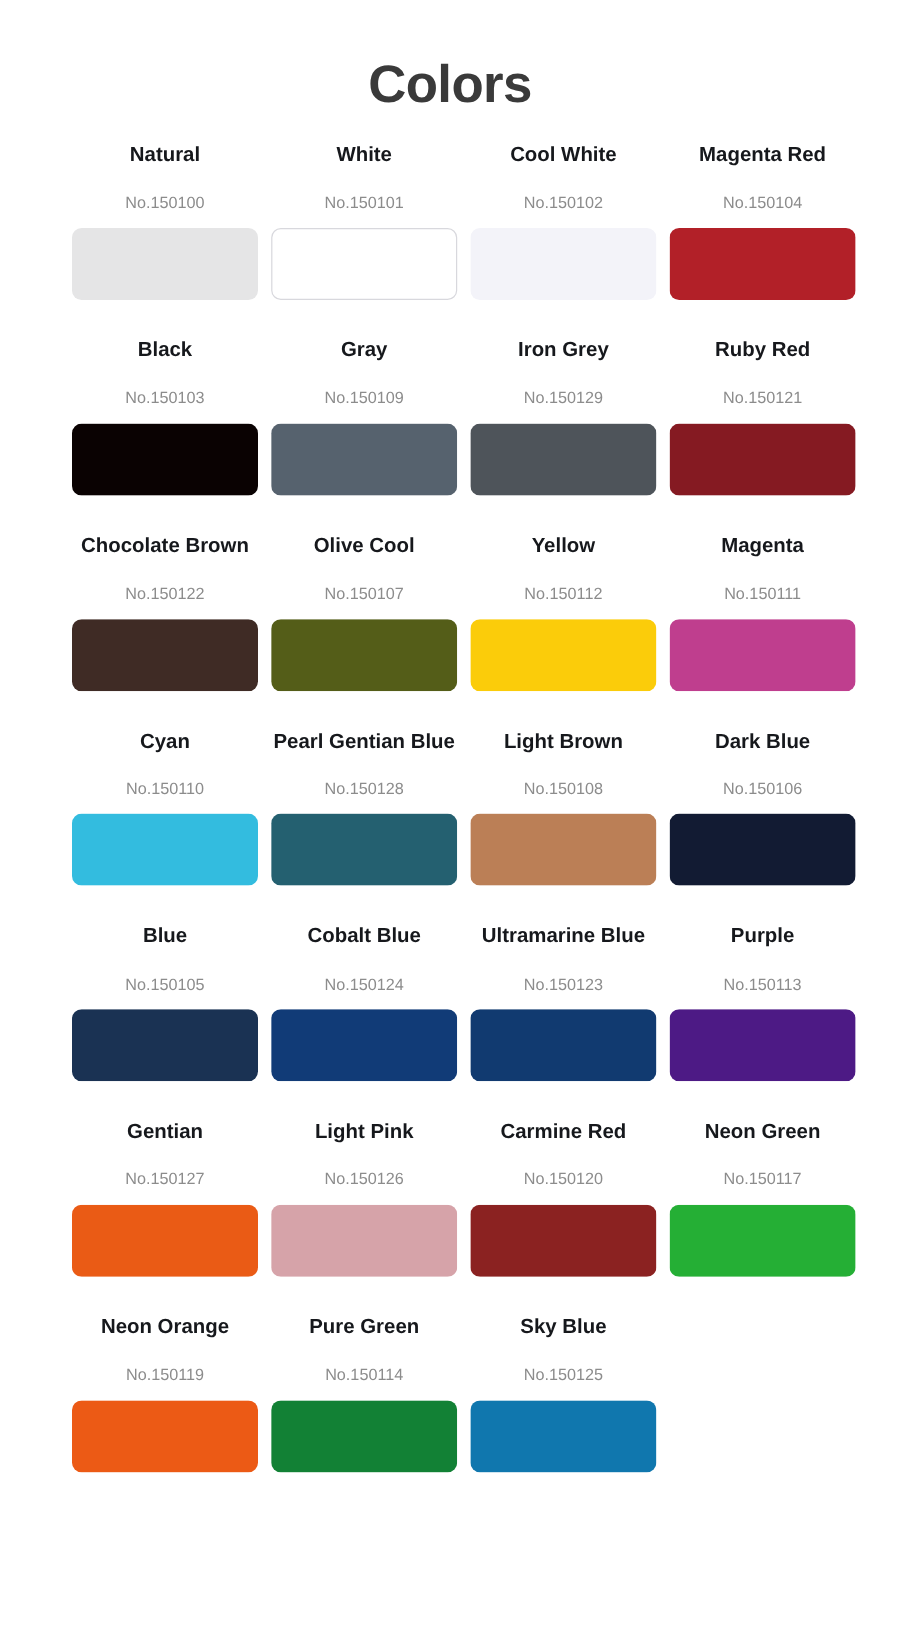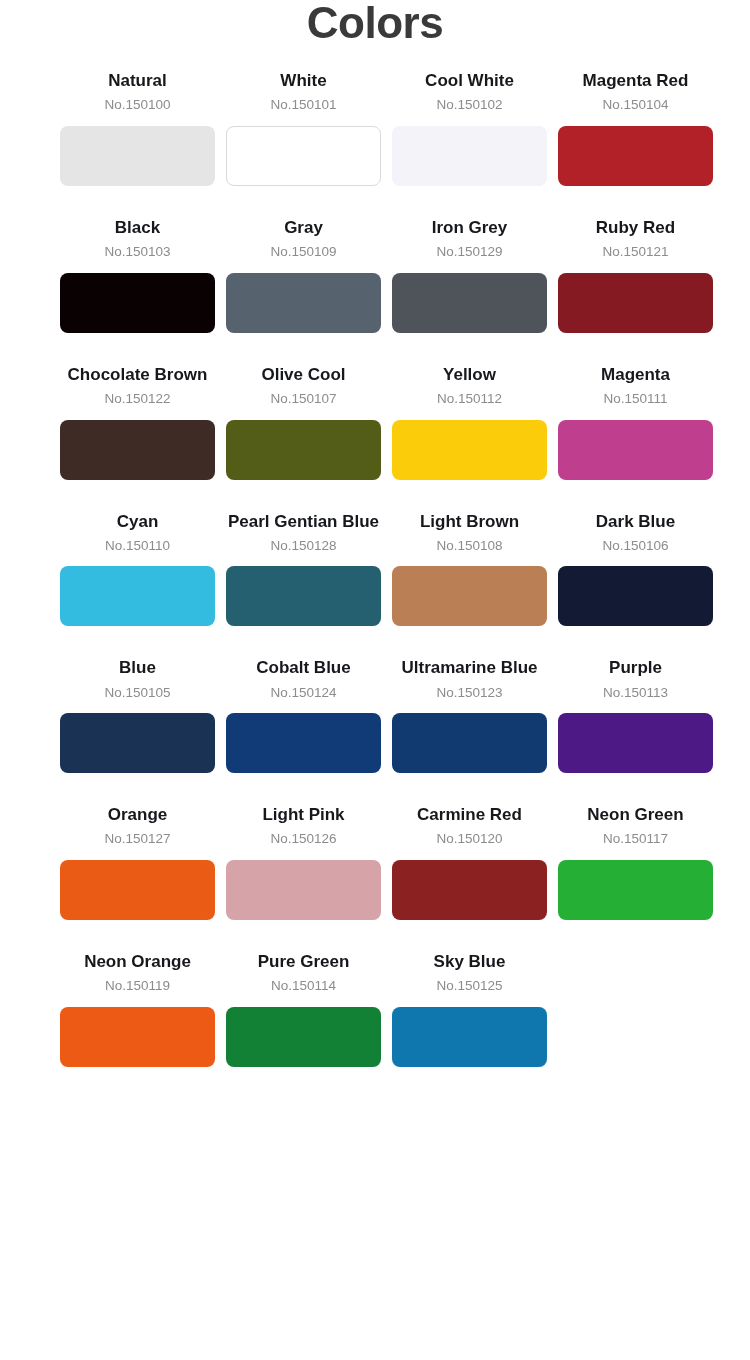--- a/index.html
+++ b/index.html
@@ -21,20 +21,21 @@
     height: 1360px;
     box-sizing: border-box;
   }
   .page-title {
     text-align: center;
     font-size: 44px;
     font-weight: 700;
     color: #3a3a3a;
     letter-spacing: -0.5px;
     margin: 0;
+    padding-top: 48px;
     line-height: 1.05;
   }
   .swatch-grid {
     display: grid;
     grid-template-columns: repeat(4, 155px);
     column-gap: 11px;
     row-gap: 0px;
     padding: 0 60px;
     box-sizing: border-box;
     margin-top: 24px;
@@ -53,21 +54,21 @@
     line-height: 1.25;
     white-space: nowrap;
   }
   .swatch-code {
     display: block;
     text-align: center;
     font-size: 13.5px;
     font-weight: 400;
     color: #8c8c8c;
     line-height: 1.3;
-    margin-top: 5px;
+    margin-top: 21px;
     white-space: nowrap;
   }
   .swatch-chip {
     display: block;
     width: 155px;
     height: 60px;
     border-radius: 8px;
     margin-top: 12px;
     box-sizing: border-box;
     border: 1px solid transparent;
@@ -178,21 +179,21 @@
         <span class="swatch-name">Ultramarine Blue</span>
         <span class="swatch-code">No.150123</span>
         <span class="swatch-chip" style="background-color: rgb(17, 58, 112);"></span>
       </div>
       <div class="swatch-cell">
         <span class="swatch-name">Purple</span>
         <span class="swatch-code">No.150113</span>
         <span class="swatch-chip" style="background-color: rgb(77, 26, 133);"></span>
       </div>
       <div class="swatch-cell">
-        <span class="swatch-name">Orange</span>
+        <span class="swatch-name">Gentian</span>
         <span class="swatch-code">No.150127</span>
         <span class="swatch-chip" style="background-color: rgb(234, 91, 21);"></span>
       </div>
       <div class="swatch-cell">
         <span class="swatch-name">Light Pink</span>
         <span class="swatch-code">No.150126</span>
         <span class="swatch-chip" style="background-color: rgb(214, 163, 169);"></span>
       </div>
       <div class="swatch-cell">
         <span class="swatch-name">Carmine Red</span>

